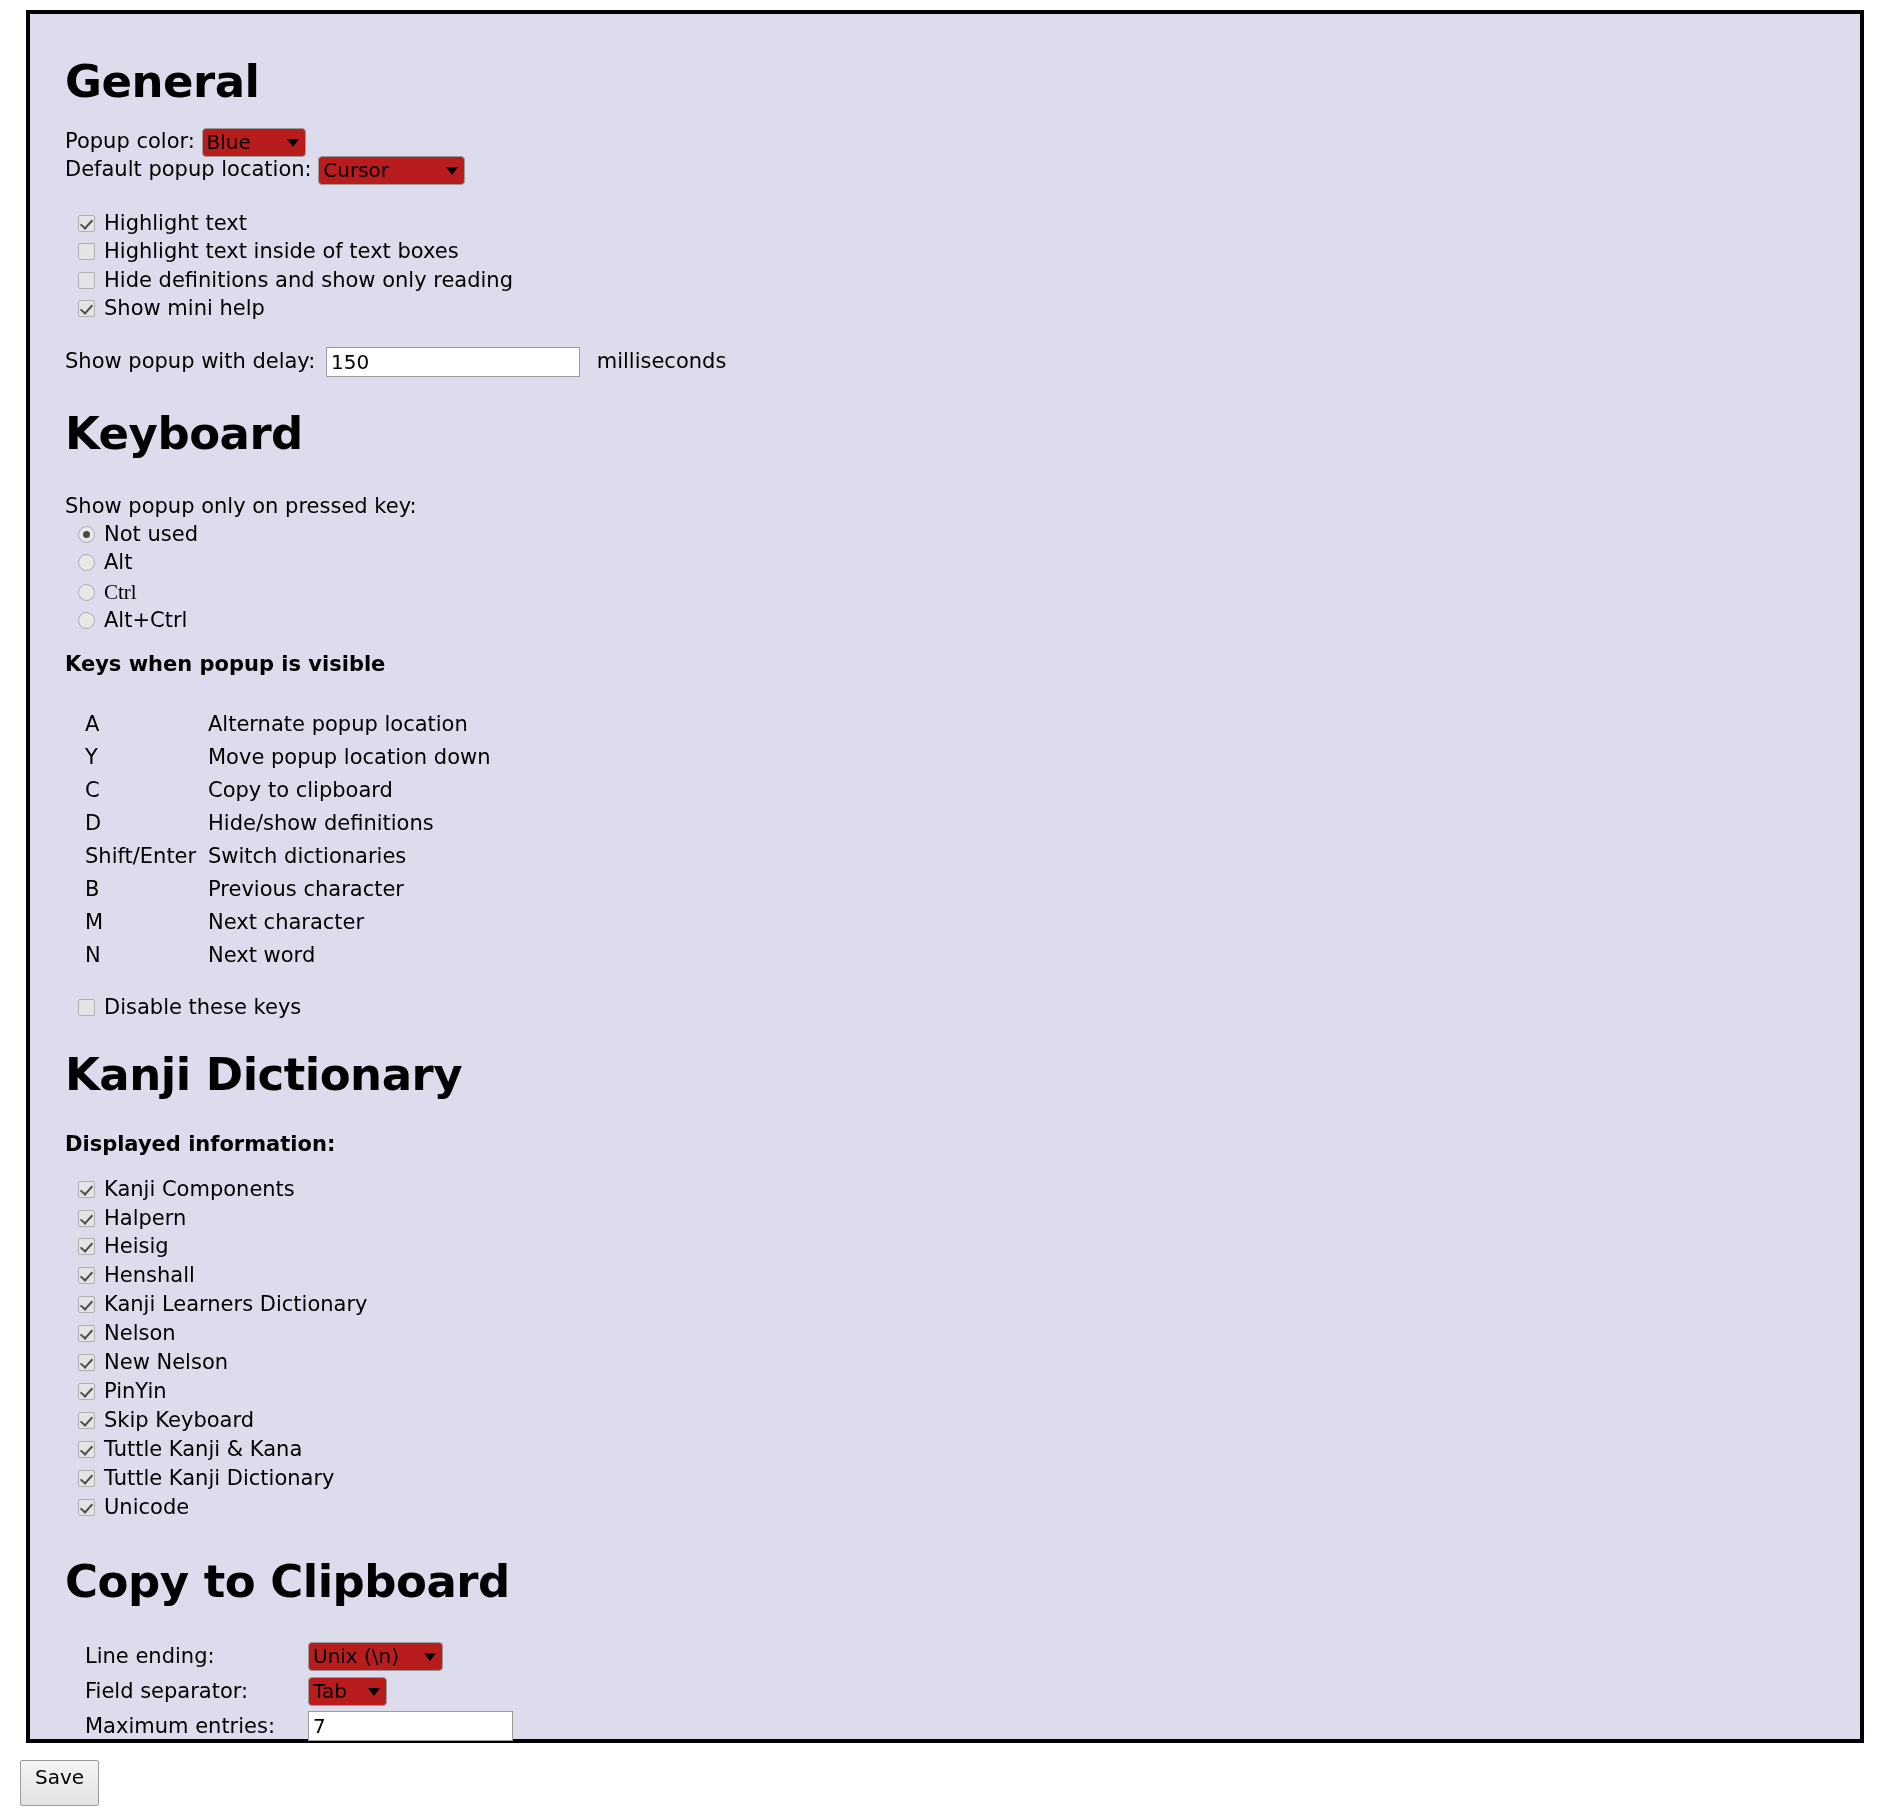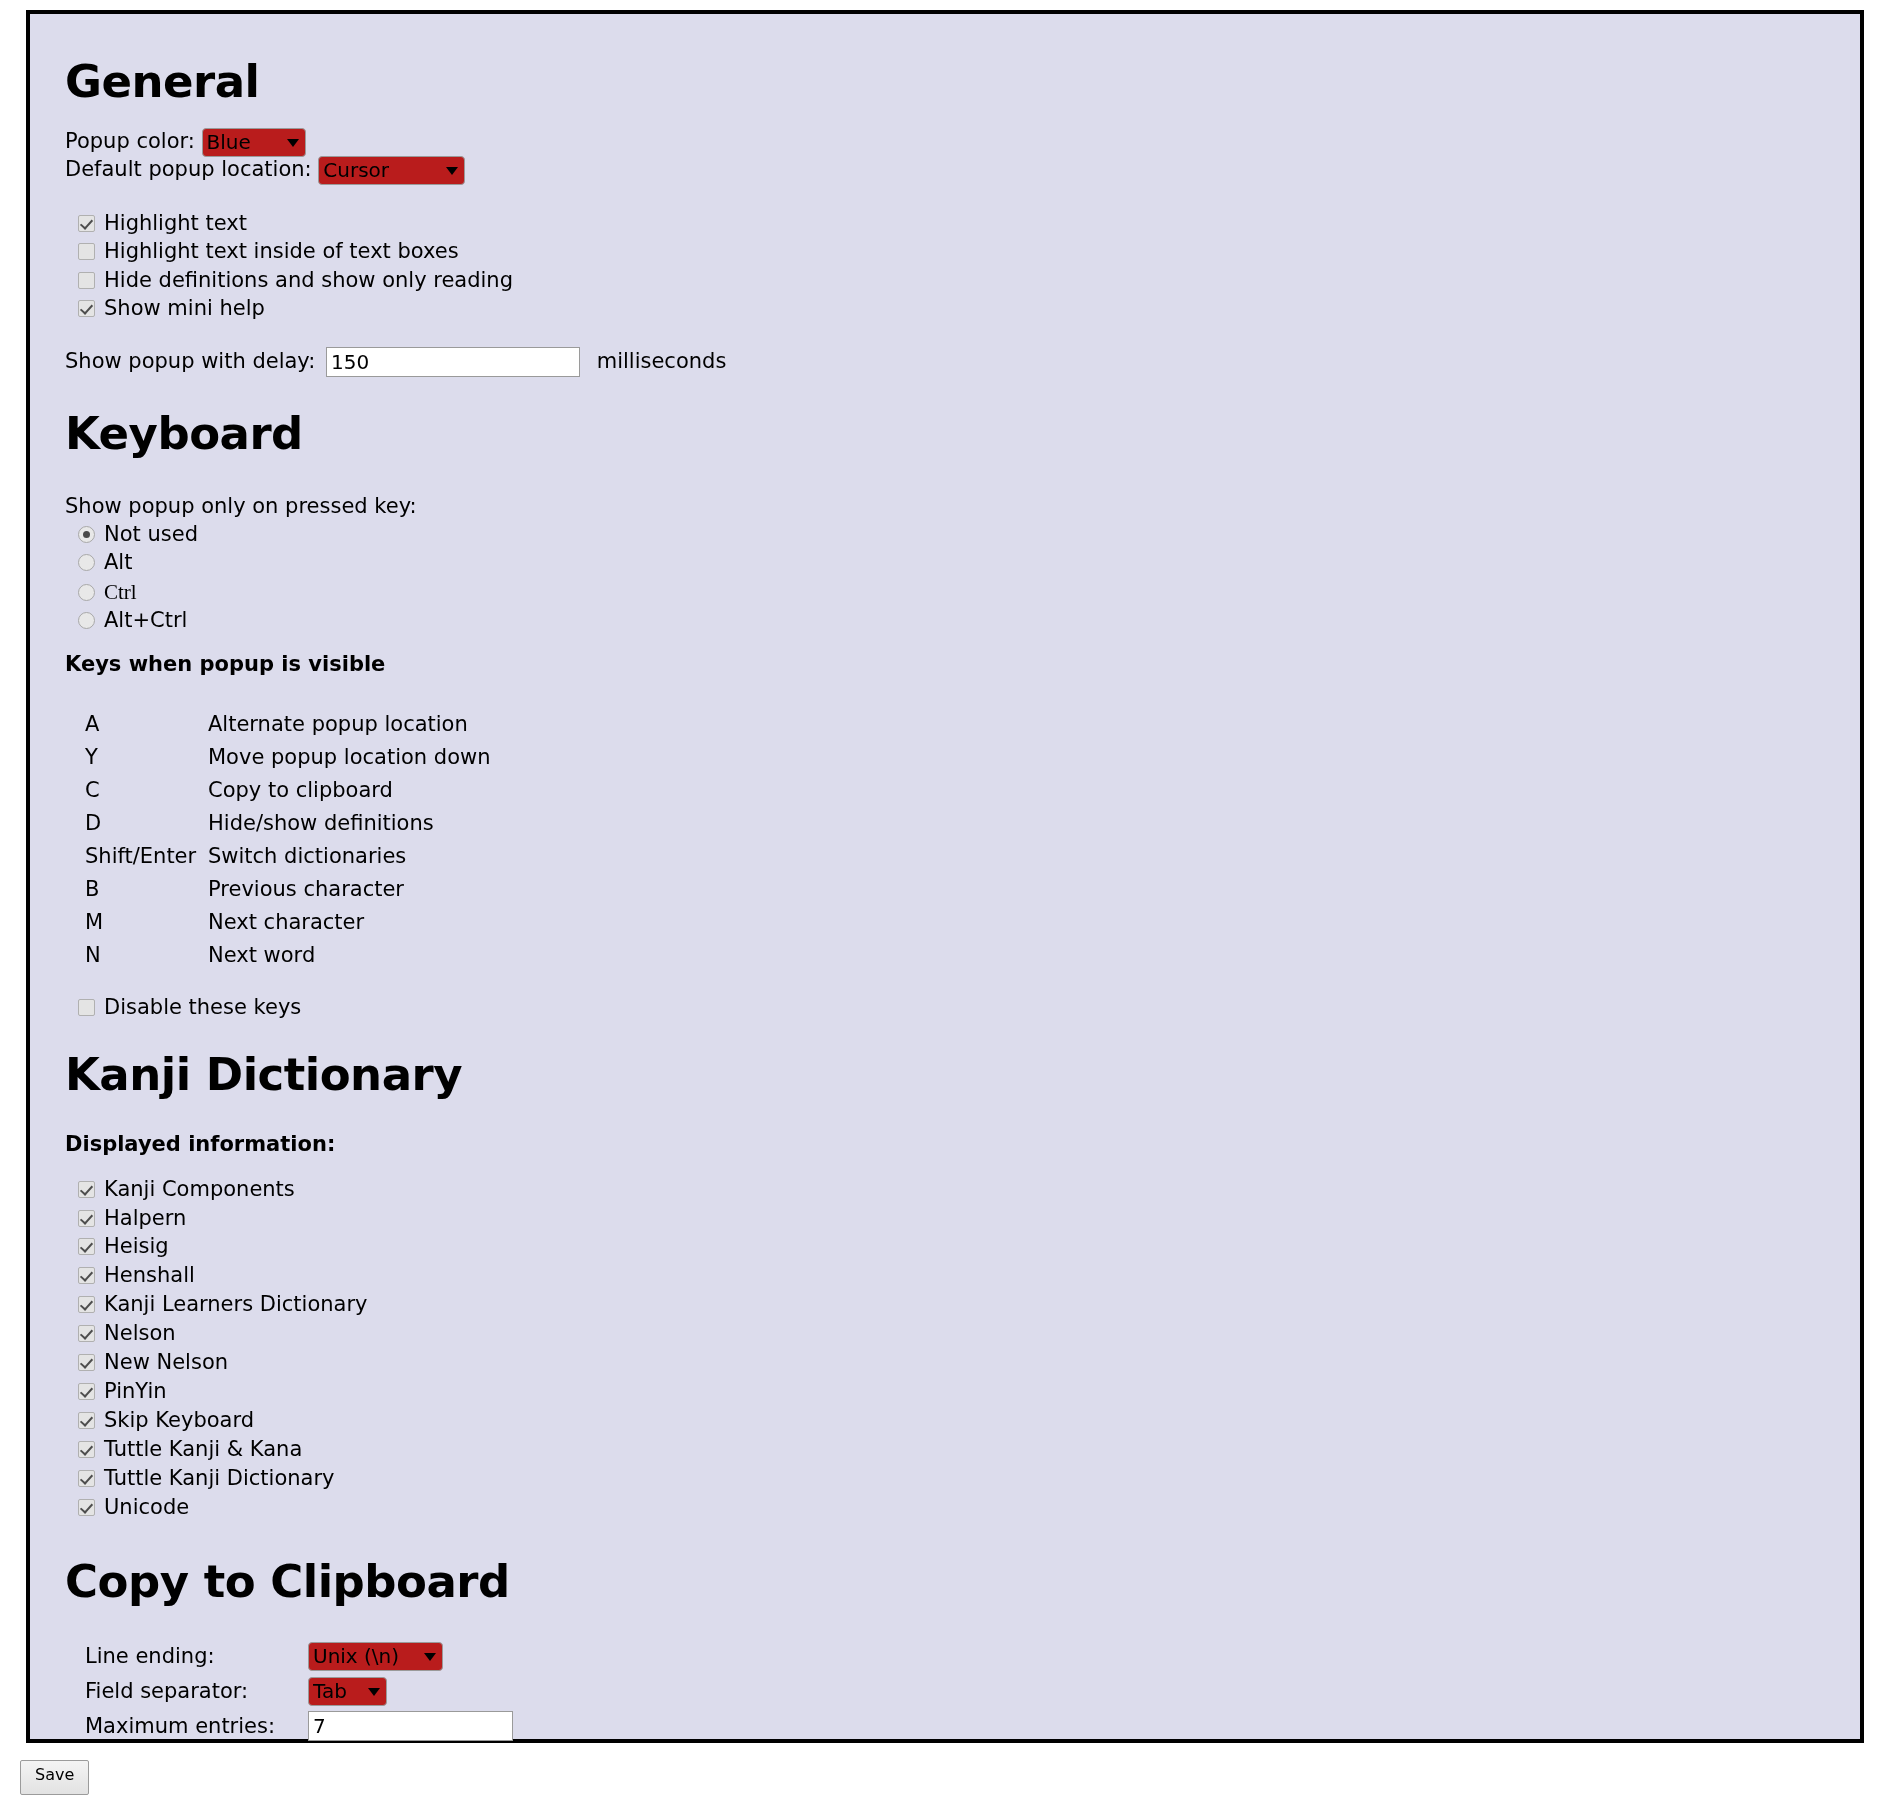--- a/index.html
+++ b/index.html
@@ -206,25 +206,25 @@
     width: 223px;
     vertical-align: middle;
   }
 
   
   #save-button {
     position: absolute;
     left: 20px;
     top: 1760px;
     font-family: "DejaVu Sans", "Liberation Sans", sans-serif;
-    font-size: 16px;
+    font-size: 20px;
     background: linear-gradient(#f4f4f4, #e2e2e2);
     border: 1px solid #9b9b9b;
     border-radius: 2px;
-    padding: 4px 14px 10px 14px;
+    padding: 4px 14px 16px 14px;
     color: #000;
     cursor: pointer;
   }
 </style>
 </head>
 <body>
 
 <div id="panel">
   <div class="inner">
 

